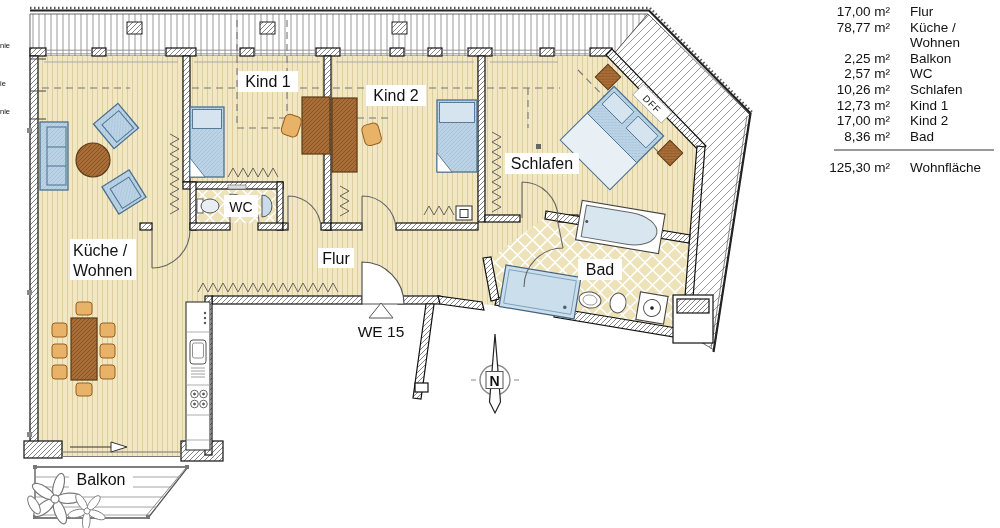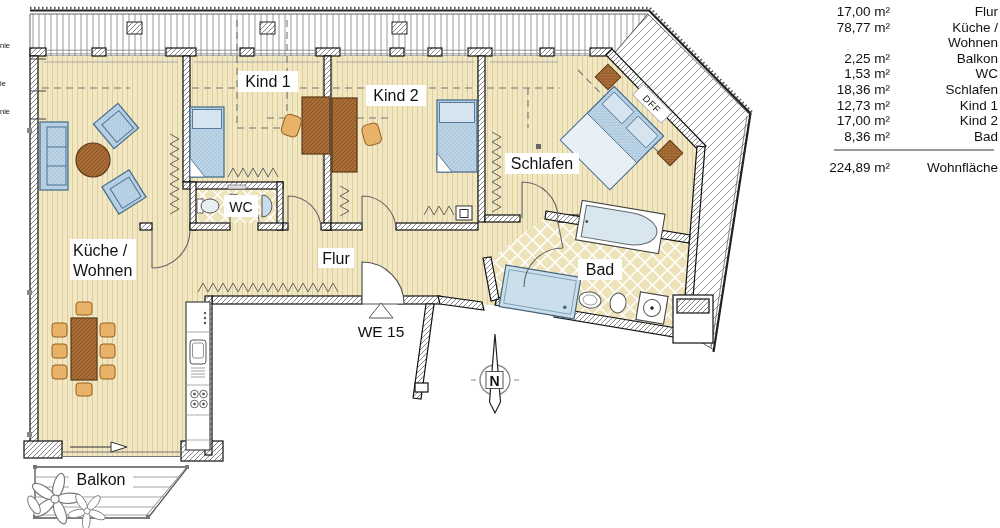--- a/index.html
+++ b/index.html
@@ -3,21 +3,21 @@
 <meta charset="utf-8">
 <style>
   html,body{margin:0;padding:0;background:#fff;}
   #stage{position:relative;width:1000px;height:528px;background:#fff;overflow:hidden;
          font-family:"Liberation Sans",sans-serif;}
   svg text{font-family:"Liberation Sans",sans-serif;fill:#111;}
   .room-label{font-size:16px;}
   .small-label{font-size:14px;}
   .legend{position:absolute;left:822px;top:4px;width:176px;color:#111;
           font-size:13.5px;line-height:15.6px;}
-  .lrow{display:flex;justify-content:space-between;}
+  .lrow{display:flex;}
   .area{width:68px;text-align:right;}
   .rlabel{margin-left:20px;}
   .lsep{border-top:2px solid #999;margin:5px 0 9px 12px;width:160px;}
 </style>
 </head>
 <body>
 
 <div id="stage">
 
 <svg width="1000" height="528" viewBox="0 0 1000 528">
@@ -366,39 +366,39 @@
       </div>
     <div class="lrow">
         <span class="area"></span>
         <span class="rlabel">Wohnen</span>
       </div>
     <div class="lrow">
         <span class="area">2,25 m²</span>
         <span class="rlabel">Balkon</span>
       </div>
     <div class="lrow">
-        <span class="area">1,53 m²</span>
+        <span class="area">2,57 m²</span>
         <span class="rlabel">WC</span>
       </div>
     <div class="lrow">
-        <span class="area">18,36 m²</span>
+        <span class="area">10,26 m²</span>
         <span class="rlabel">Schlafen</span>
       </div>
     <div class="lrow">
         <span class="area">12,73 m²</span>
         <span class="rlabel">Kind 1</span>
       </div>
     <div class="lrow">
         <span class="area">17,00 m²</span>
         <span class="rlabel">Kind 2</span>
       </div>
     <div class="lrow">
         <span class="area">8,36 m²</span>
         <span class="rlabel">Bad</span>
       </div>
     <div class="lsep"></div>
     <div class="lrow">
-        <span class="area">224,89 m²</span>
+        <span class="area">125,30 m²</span>
         <span class="rlabel">Wohnfläche</span>
       </div>
   </div>
 
 </div>
 
 </body></html>

